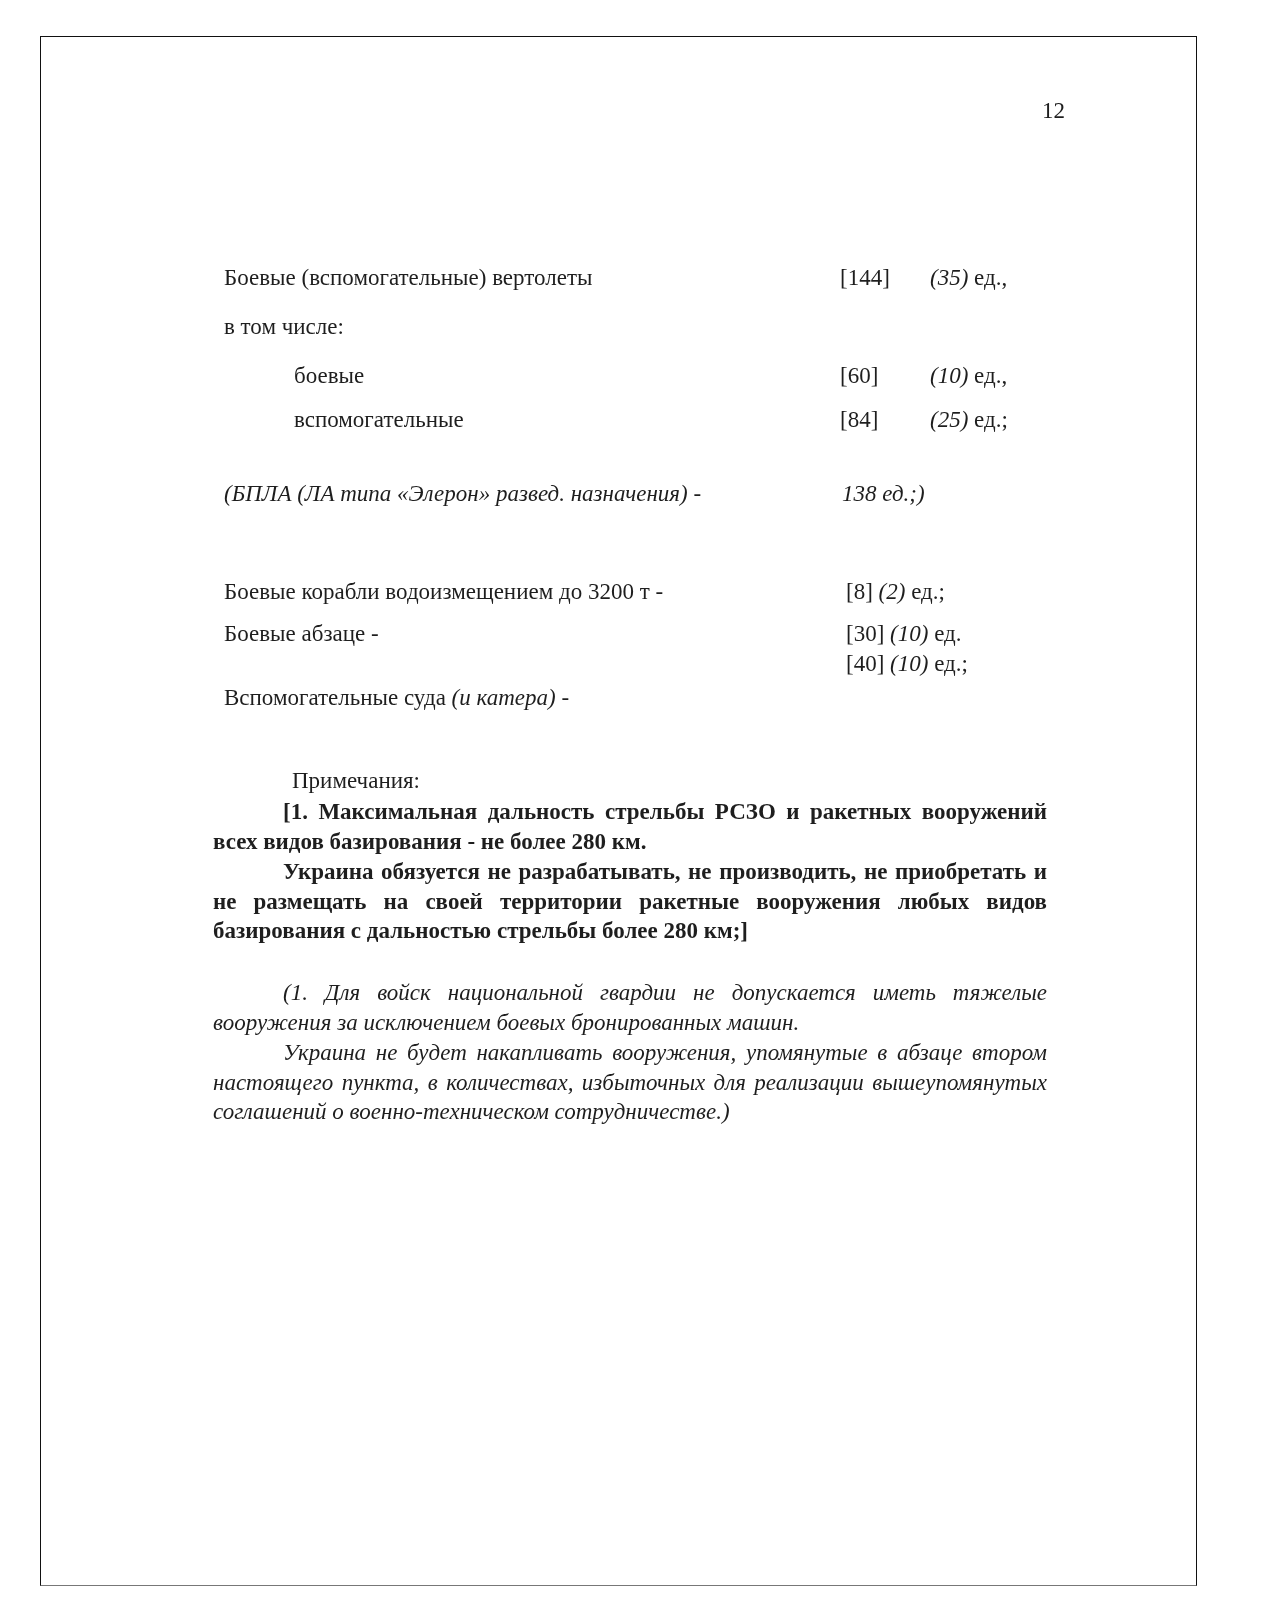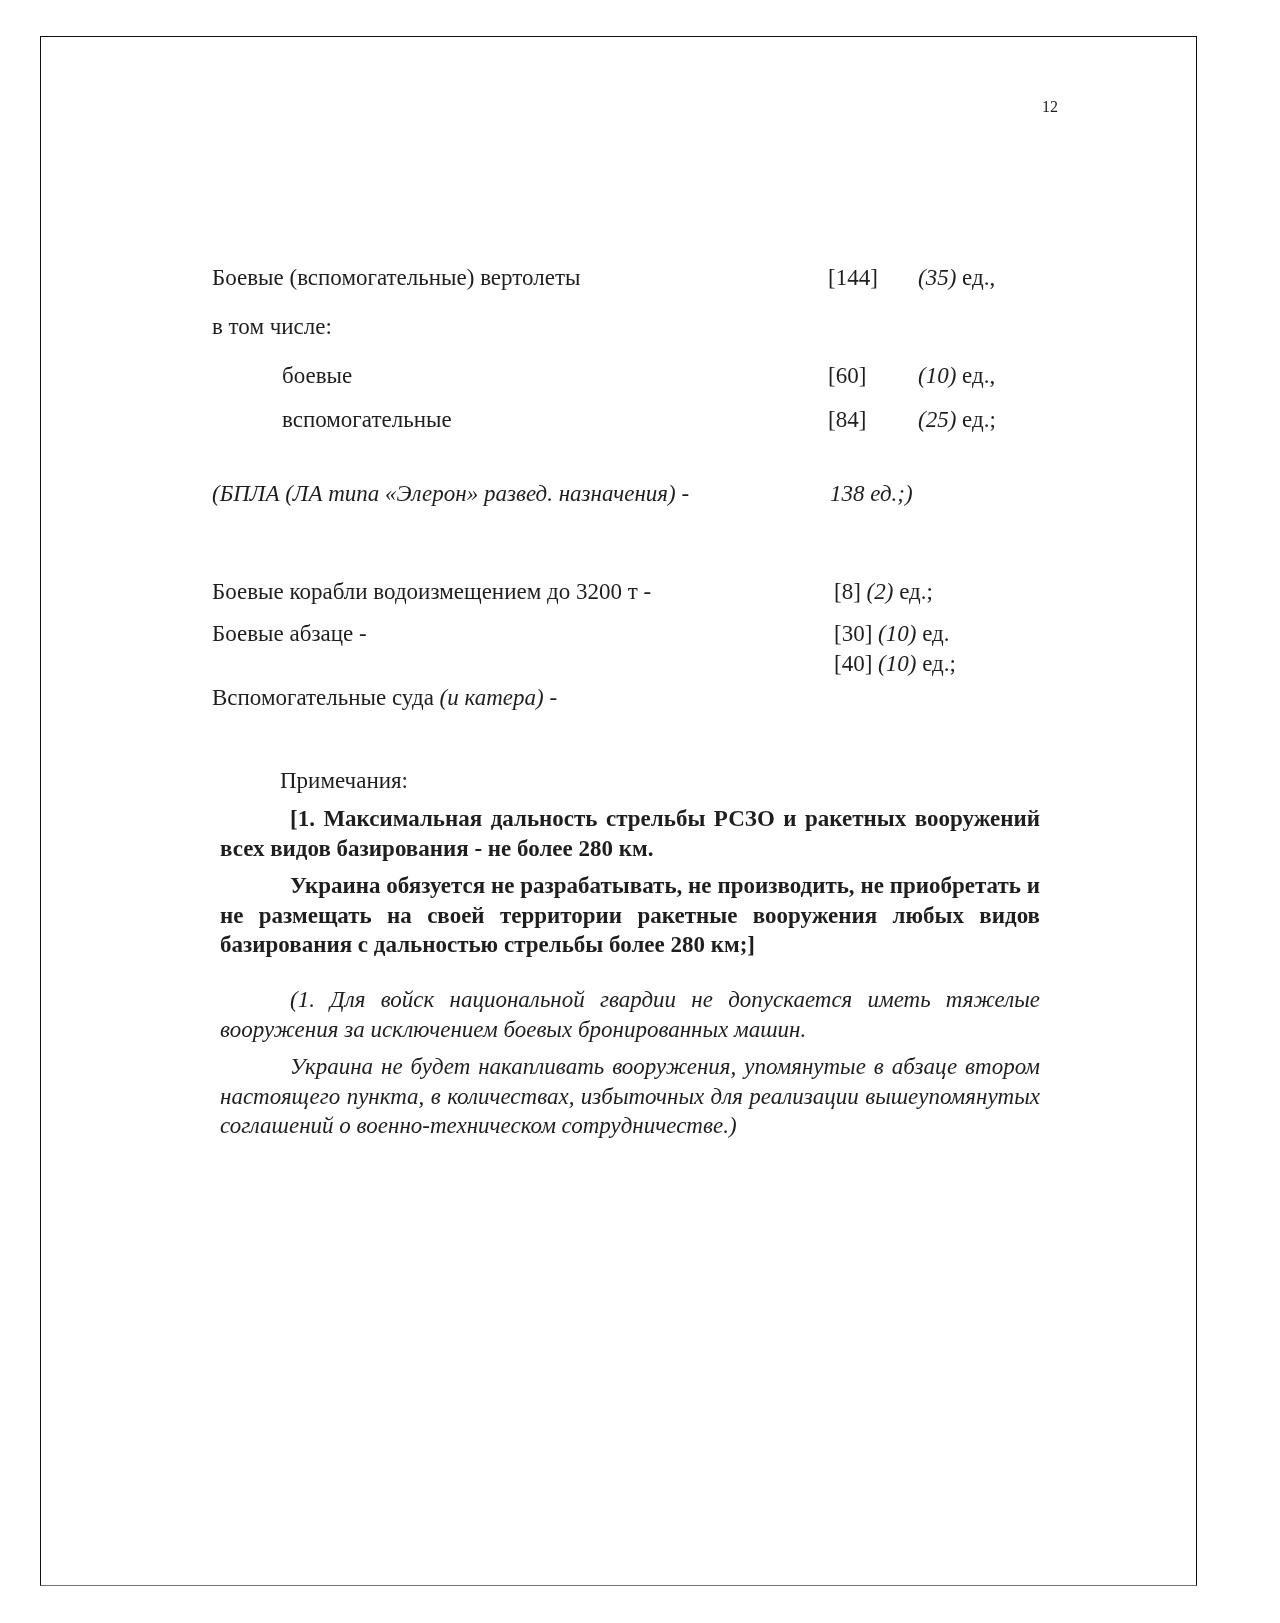--- a/index.html
+++ b/index.html
@@ -1,28 +1,28 @@
 <!DOCTYPE html>
 <html><head>
   <meta charset="utf-8">
   <style>
     html, body { margin: 0; padding: 0; background: #ffffff; }
     body { width: 1280px; height: 1623px; position: relative; overflow: hidden;
       font-family: "Liberation Serif", serif; color: #1e1e1e; }
     .page { position: absolute; left: 40px; top: 36px; width: 1157px; height: 1550px;
       border: 1.5px solid #111; border-bottom-color: #777; box-sizing: border-box; background: #fff; }
-    .pnum { position: absolute; left: 1042px; top: 98px; font-size: 16px; text-align: center; }
-    .ln { position: absolute; font-size: 23px; white-space: nowrap; line-height: 28px; }
+    .pnum { position: absolute; left: 1042px; top: 98px; font-size: 23px; text-align: center; }
+    .ln { position: absolute; font-size: 23px; white-space: nowrap; line-height: 28px; margin-left: 12px; }
     .lbl { left: 212px; }
     .ind { left: 282px; }
     b { font-weight: normal; }
     i { font-style: italic; }
     .para { position: absolute; left: 212px; width: 836px; font-size: 23px; line-height: 29.5px;
       text-align: justify; text-align-last: left; }
-    .para p { margin: 8px; text-indent: 70px; }
+    .para p { margin: 1px; text-indent: 70px; }
     .bold p { font-weight: bold; }
     .ital p { font-style: italic; }
     .up { font-style: normal; }
   </style>
 </head>
 <body>
 
 <div class="page"></div>
 
 <div class="pnum">12</div>

